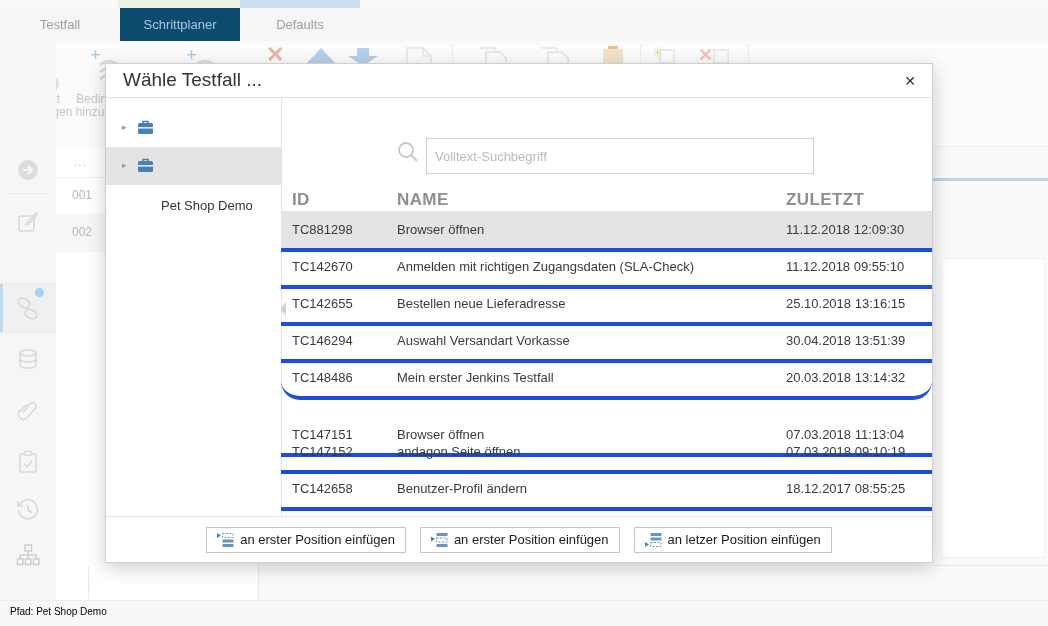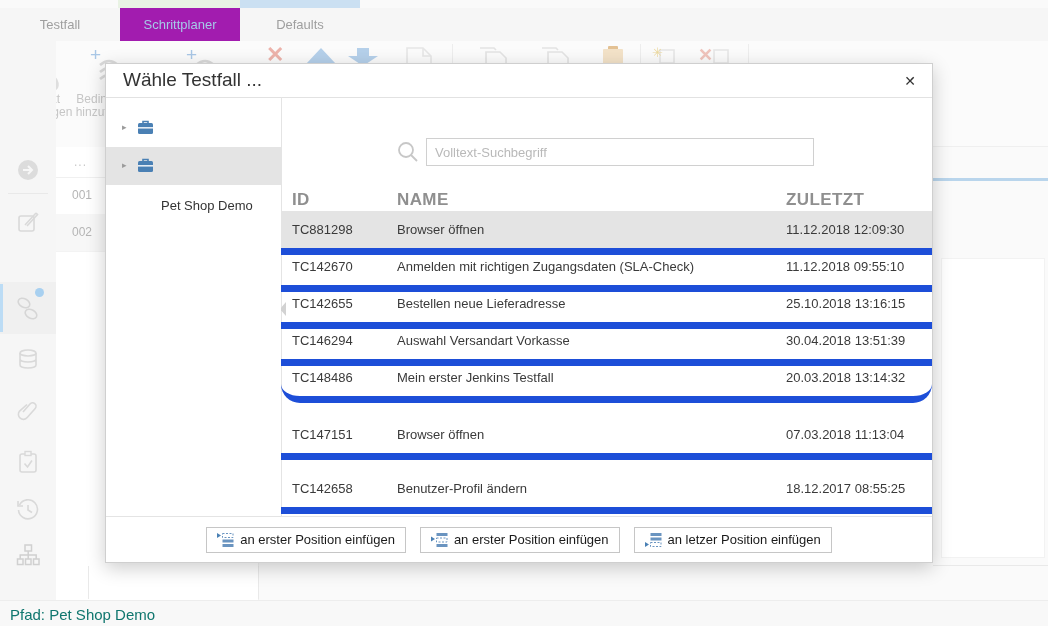--- a/index.html
+++ b/index.html
@@ -9,21 +9,21 @@
   .screen{position:relative;width:1048px;height:626px;background:#fafafa;overflow:hidden;}
   .abs{position:absolute;}
 
   
   .strip{height:8px;top:0;}
   .strip-green{left:118px;width:122px;background:#e9f3e4;}
   .strip-blue{left:240px;width:120px;background:#cbe0f2;}
   .tabbar{top:8px;left:0;width:1048px;height:33px;background:#f6f6f6;border-bottom:1px solid #f0f0f0;}
   .tab{position:absolute;top:0;height:33px;width:120px;display:flex;align-items:center;justify-content:center;
        font-size:13px;color:#9f9f9f;cursor:default;}
-  .tab.active{background:#a21caf;color:#a6c9e8;}
+  .tab.active{background:#0c4a6e;color:#a6c9e8;}
 
   
   .toolbar{top:41px;left:0;width:1048px;height:106px;background:#fbfbfb;}
   .tb-label{position:absolute;font-size:12px;color:#c6c6c6;text-align:center;line-height:13px;width:70px;}
   .tb-plus{position:absolute;font-size:19px;color:#a9c7e6;font-weight:400;}
   .tb-sep{position:absolute;top:3px;width:1px;height:22px;background:#ededed;}
   .wave{stroke:#dadada;stroke-width:2.6;fill:none;}
 
   
   .sidebar{top:41px;left:0;width:56px;height:559px;background:#f6f6f6;}
@@ -44,49 +44,49 @@
   .bg-right-line{top:146px;left:933px;width:115px;height:1px;background:#efefef;}
   .bg-right-blue{top:178px;left:933px;width:115px;height:3px;background:#b9d5ec;}
   .bg-right-panel{top:258px;left:941px;width:102px;height:298px;background:#fff;border:1px solid #f2f2f2;}
   .bg-bottom-line{top:565px;left:933px;width:115px;height:1px;background:#e9e9e9;}
   .bg-bottom-box{top:566px;left:88px;width:169px;height:33px;background:#fff;
                  border-left:1px solid #e9e9e9;border-right:1px solid #e9e9e9;}
 
   
   .statusbar{top:600px;left:0;width:1048px;height:26px;background:#f8f8f8;
              border-top:1px solid #ededed;border-bottom:2px solid #e4e4e4;}
-  .statusbar span{position:absolute;left:10px;top:5px;font-size:15px;color:#0f766e;}
+  .statusbar span{position:absolute;left:10px;top:5px;font-size:10px;color:#000000;}
 
   
   .dialog{top:63px;left:105px;width:828px;height:500px;background:#fff;
           border:1px solid #cfcfcf;box-shadow:0 5px 18px rgba(0,0,0,0.20);box-sizing:border-box;}
   .dlg-header{position:absolute;top:0;left:0;right:0;height:33px;border-bottom:1px solid #e2e2e2;}
   .dlg-title{position:absolute;left:17px;top:5px;font-size:19px;color:#333;}
   .dlg-close{position:absolute;right:12px;top:7px;font-size:14px;color:#333;cursor:default;padding:2px 4px;}
 
   .tree-panel{position:absolute;top:33px;left:0;width:175px;bottom:45px;border-right:1px solid #e4e4e4;}
   .tree-item{position:absolute;left:0;width:175px;height:38px;font-size:13px;color:#333;}
   .tree-item.selected{background:#e4e4e4;}
   .tree-caret{position:absolute;left:16px;top:13px;font-size:9px;color:#9a9a9a;}
   .tree-ico{position:absolute;left:31px;top:11px;}
   .tree-label{position:absolute;left:55px;top:11px;margin-top:40px;}
 
   .right-panel{position:absolute;top:33px;left:175px;right:0;bottom:45px;overflow:hidden;}
-  .search-input{position:absolute;left:145px;top:41px;width:388px;height:28px;border:1px solid #d0d0d0;
+  .search-input{position:absolute;left:145px;top:41px;width:388px;height:36px;border:1px solid #d0d0d0;
                 font-size:13px;color:#333;padding:0 8px;font-family:"Liberation Sans",sans-serif;outline:none;box-sizing:border-box;}
   .search-input::placeholder{color:#b9b9b9;}
   .search-ico{position:absolute;left:115px;top:43px;}
 
   .tbl-header{position:absolute;top:84px;left:0;right:0;height:30px;font-size:17px;color:#8f8f8f;
               font-weight:bold;letter-spacing:.4px;}
   .tbl-header .c-id{position:absolute;left:11px;top:9px;}
   .tbl-header .c-name{position:absolute;left:116px;top:9px;}
   .tbl-header .c-mod{position:absolute;left:505px;top:9px;}
   .tbl-rows{position:absolute;top:114px;left:0;right:0;height:321px;overflow:hidden;}
-  .trow{position:absolute;left:0;right:0;height:37px;border-bottom:7px solid #1d4ed8;font-size:13px;color:#3a3a3a;}
+  .trow{position:absolute;left:0;right:0;height:37px;border-bottom:4px solid #1d4ed8;font-size:13px;color:#3a3a3a;}
   .trow.selected{background:#e4e4e4;}
   .trow .c-id{position:absolute;left:11px;top:11px;}
   .trow .c-name{position:absolute;left:116px;top:11px;}
   .trow .c-mod{position:absolute;left:505px;top:11px;}
   .collapse-handle{position:absolute;left:-1px;top:205px;width:0;height:0;
                    border-top:7px solid transparent;border-bottom:7px solid transparent;
                    border-right:6px solid #d2d2d2;}
 
   .dlg-footer{position:absolute;left:0;right:0;bottom:0;height:45px;border-top:1px solid #e4e4e4;
               display:flex;align-items:center;justify-content:center;gap:14px;}
@@ -321,20 +321,25 @@
         </div>
         <div class="trow" style="top:148px;border-radius:19px;">
           <span class="c-id">TC148486</span>
             <span class="c-name">Mein erster Jenkins Testfall</span>
             <span class="c-mod">20.03.2018 13:14:32</span>
         </div>
         <div class="trow" style="top:185px;margin-top:20px;">
           <span class="c-id">TC147151</span>
             <span class="c-name">Browser öffnen</span>
             <span class="c-mod">07.03.2018 11:13:04</span>
+        </div>
+        <div class="trow" style="top:222px;">
+          <span class="c-id">TC147152</span>
+            <span class="c-name">andagon Seite öffnen</span>
+            <span class="c-mod">07.03.2018 09:10:19</span>
         </div>
         <div class="trow" style="top:259px;">
           <span class="c-id">TC142658</span>
             <span class="c-name">Benutzer-Profil ändern</span>
             <span class="c-mod">18.12.2017 08:55:25</span>
         </div>
         <div class="trow" style="top:296px;">
           
         </div>
       </div>

